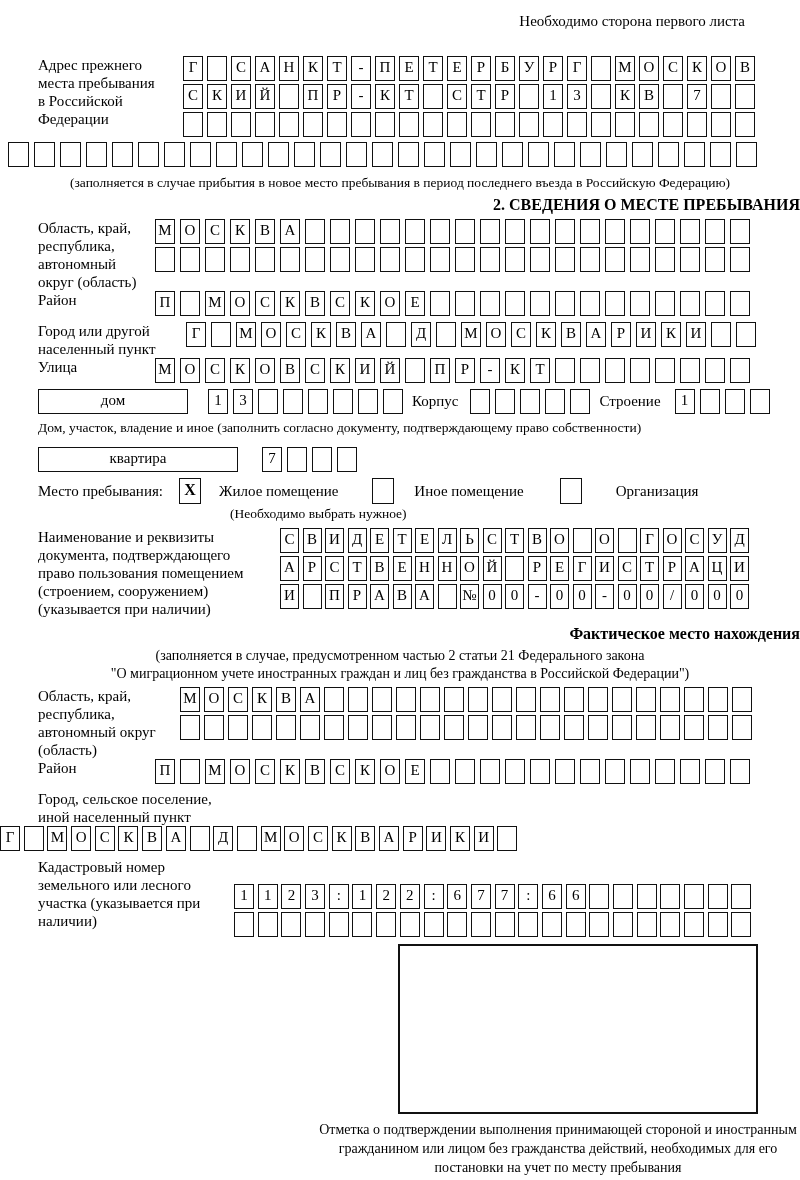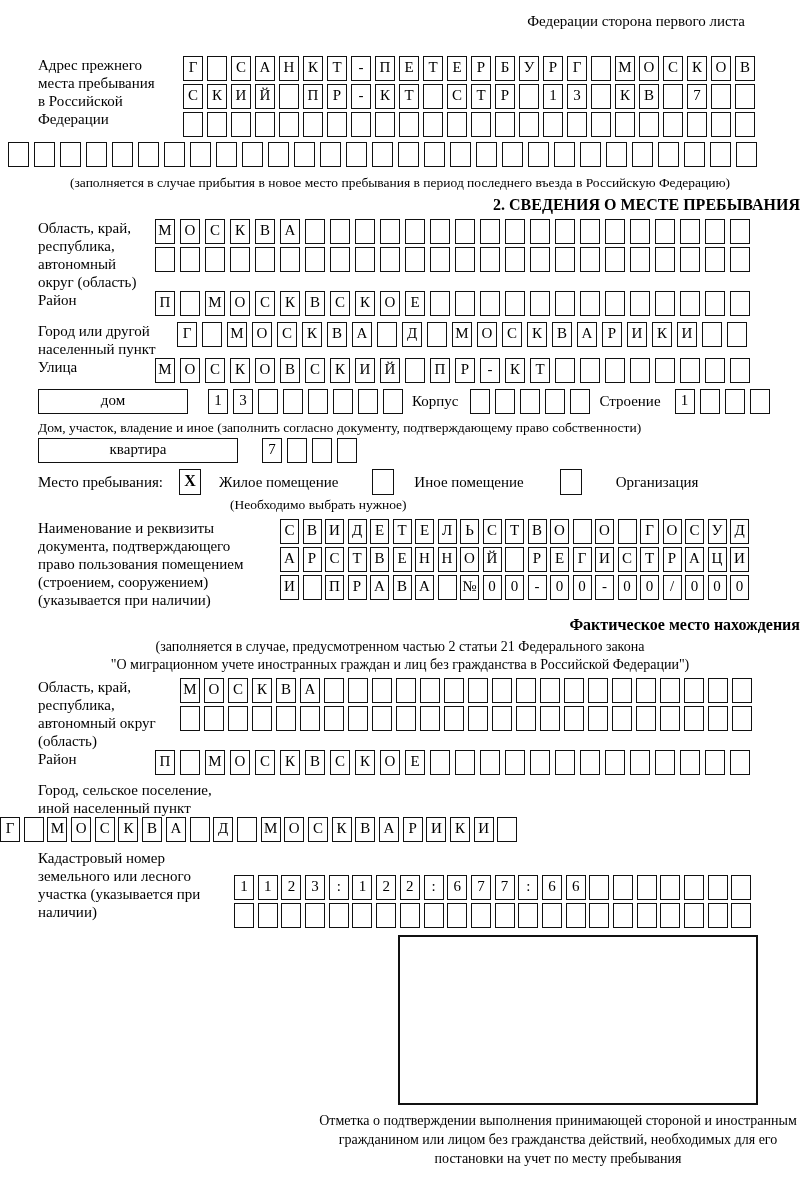--- a/index.html
+++ b/index.html
@@ -57,21 +57,21 @@
   .lbl-city2   { margin-left:38px; width:196px; padding-right:0; }
   .lbl-cad     { margin-left:38px; width:170px; padding-right:26px; }
 
   .indent { margin-left:38px; }
 </style>
 </head>
 <body>
 
 <div class="page">
 
-  <div class="hdr-note">Федерации сторона первого листа</div>
+  <div class="hdr-note">Необходимо сторона первого листа</div>
 
   <div class="field" style="margin-top:26px;">
     <div class="lbl lbl-addr">Адрес прежнего места пребывания в Российской Федерации</div>
     <div>
       <div class="cell-row p24"><span class="cell">Г</span><span class="cell"></span><span class="cell">С</span><span class="cell">А</span><span class="cell">Н</span><span class="cell">К</span><span class="cell">Т</span><span class="cell">-</span><span class="cell">П</span><span class="cell">Е</span><span class="cell">Т</span><span class="cell">Е</span><span class="cell">Р</span><span class="cell">Б</span><span class="cell">У</span><span class="cell">Р</span><span class="cell">Г</span><span class="cell"></span><span class="cell">М</span><span class="cell">О</span><span class="cell">С</span><span class="cell">К</span><span class="cell">О</span><span class="cell">В</span></div>
       <div class="cell-row p24"><span class="cell">С</span><span class="cell">К</span><span class="cell">И</span><span class="cell">Й</span><span class="cell"></span><span class="cell">П</span><span class="cell">Р</span><span class="cell">-</span><span class="cell">К</span><span class="cell">Т</span><span class="cell"></span><span class="cell">С</span><span class="cell">Т</span><span class="cell">Р</span><span class="cell"></span><span class="cell">1</span><span class="cell">3</span><span class="cell"></span><span class="cell">К</span><span class="cell">В</span><span class="cell"></span><span class="cell">7</span><span class="cell"></span><span class="cell"></span></div>
       <div class="cell-row p24"><span class="cell"></span><span class="cell"></span><span class="cell"></span><span class="cell"></span><span class="cell"></span><span class="cell"></span><span class="cell"></span><span class="cell"></span><span class="cell"></span><span class="cell"></span><span class="cell"></span><span class="cell"></span><span class="cell"></span><span class="cell"></span><span class="cell"></span><span class="cell"></span><span class="cell"></span><span class="cell"></span><span class="cell"></span><span class="cell"></span><span class="cell"></span><span class="cell"></span><span class="cell"></span><span class="cell"></span></div>
     </div>
   </div>
   <div class="cell-row p26" style="margin:2px 0 0 8px;"><span class="cell"></span><span class="cell"></span><span class="cell"></span><span class="cell"></span><span class="cell"></span><span class="cell"></span><span class="cell"></span><span class="cell"></span><span class="cell"></span><span class="cell"></span><span class="cell"></span><span class="cell"></span><span class="cell"></span><span class="cell"></span><span class="cell"></span><span class="cell"></span><span class="cell"></span><span class="cell"></span><span class="cell"></span><span class="cell"></span><span class="cell"></span><span class="cell"></span><span class="cell"></span><span class="cell"></span><span class="cell"></span><span class="cell"></span><span class="cell"></span><span class="cell"></span><span class="cell"></span></div>
@@ -85,21 +85,21 @@
       <div class="cell-row"><span class="cell">М</span><span class="cell">О</span><span class="cell">С</span><span class="cell">К</span><span class="cell">В</span><span class="cell">А</span><span class="cell"></span><span class="cell"></span><span class="cell"></span><span class="cell"></span><span class="cell"></span><span class="cell"></span><span class="cell"></span><span class="cell"></span><span class="cell"></span><span class="cell"></span><span class="cell"></span><span class="cell"></span><span class="cell"></span><span class="cell"></span><span class="cell"></span><span class="cell"></span><span class="cell"></span><span class="cell"></span></div>
       <div class="cell-row"><span class="cell"></span><span class="cell"></span><span class="cell"></span><span class="cell"></span><span class="cell"></span><span class="cell"></span><span class="cell"></span><span class="cell"></span><span class="cell"></span><span class="cell"></span><span class="cell"></span><span class="cell"></span><span class="cell"></span><span class="cell"></span><span class="cell"></span><span class="cell"></span><span class="cell"></span><span class="cell"></span><span class="cell"></span><span class="cell"></span><span class="cell"></span><span class="cell"></span><span class="cell"></span><span class="cell"></span></div>
     </div>
   </div>
 
   <div class="field">
     <div class="lbl lbl-plain">Район</div>
     <div class="cell-row"><span class="cell">П</span><span class="cell"></span><span class="cell">М</span><span class="cell">О</span><span class="cell">С</span><span class="cell">К</span><span class="cell">В</span><span class="cell">С</span><span class="cell">К</span><span class="cell">О</span><span class="cell">Е</span><span class="cell"></span><span class="cell"></span><span class="cell"></span><span class="cell"></span><span class="cell"></span><span class="cell"></span><span class="cell"></span><span class="cell"></span><span class="cell"></span><span class="cell"></span><span class="cell"></span><span class="cell"></span><span class="cell"></span></div>
   </div>
 
-  <div class="field" style="margin-top:3px;">
+  <div class="field" style="margin-top:3px;gap:9px;">
     <div class="lbl lbl-city1">Город или другой населенный пункт</div>
     <div class="cell-row"><span class="cell">Г</span><span class="cell"></span><span class="cell">М</span><span class="cell">О</span><span class="cell">С</span><span class="cell">К</span><span class="cell">В</span><span class="cell">А</span><span class="cell"></span><span class="cell">Д</span><span class="cell"></span><span class="cell">М</span><span class="cell">О</span><span class="cell">С</span><span class="cell">К</span><span class="cell">В</span><span class="cell">А</span><span class="cell">Р</span><span class="cell">И</span><span class="cell">К</span><span class="cell">И</span><span class="cell"></span><span class="cell"></span></div>
   </div>
 
   <div class="field">
     <div class="lbl lbl-plain">Улица</div>
     <div class="cell-row"><span class="cell">М</span><span class="cell">О</span><span class="cell">С</span><span class="cell">К</span><span class="cell">О</span><span class="cell">В</span><span class="cell">С</span><span class="cell">К</span><span class="cell">И</span><span class="cell">Й</span><span class="cell"></span><span class="cell">П</span><span class="cell">Р</span><span class="cell">-</span><span class="cell">К</span><span class="cell">Т</span><span class="cell"></span><span class="cell"></span><span class="cell"></span><span class="cell"></span><span class="cell"></span><span class="cell"></span><span class="cell"></span><span class="cell"></span></div>
   </div>
 
   <div class="indent" style="margin-top:3px; white-space:nowrap;">
@@ -108,21 +108,21 @@
     <span class="cell-row" style="display:inline-block;"><span class="cell">1</span><span class="cell">3</span><span class="cell"></span><span class="cell"></span><span class="cell"></span><span class="cell"></span><span class="cell"></span><span class="cell"></span></span>
     <span class="inline-lbl">Корпус</span>
     <span style="display:inline-block; width:4px;"></span>
     <span class="cell-row" style="display:inline-block;"><span class="cell"></span><span class="cell"></span><span class="cell"></span><span class="cell"></span><span class="cell"></span></span>
     <span class="inline-lbl">Строение</span>
     <span style="display:inline-block; width:6px;"></span>
     <span class="cell-row" style="display:inline-block;"><span class="cell">1</span><span class="cell"></span><span class="cell"></span><span class="cell"></span></span>
   </div>
   <div class="caption indent" style="margin-top:2px;">Дом, участок, владение и иное (заполнить согласно документу, подтверждающему право собственности)</div>
 
-  <div class="indent" style="margin-top:2px; white-space:nowrap;">
+  <div class="indent" style="margin-top:11px; white-space:nowrap;">
     <span class="widebox" style="width:200px;">квартира</span>
     <span style="display:inline-block; width:16px;"></span>
     <span class="cell-row" style="display:inline-block;"><span class="cell">7</span><span class="cell"></span><span class="cell"></span><span class="cell"></span></span>
   </div>
 
   <div class="indent" style="margin-top:3px; white-space:nowrap;">
     <span class="opt-lbl">Место пребывания:</span>
     <span style="display:inline-block; width:8px;"></span>
     <span class="chk">X</span>
     <span style="display:inline-block; width:10px;"></span>

